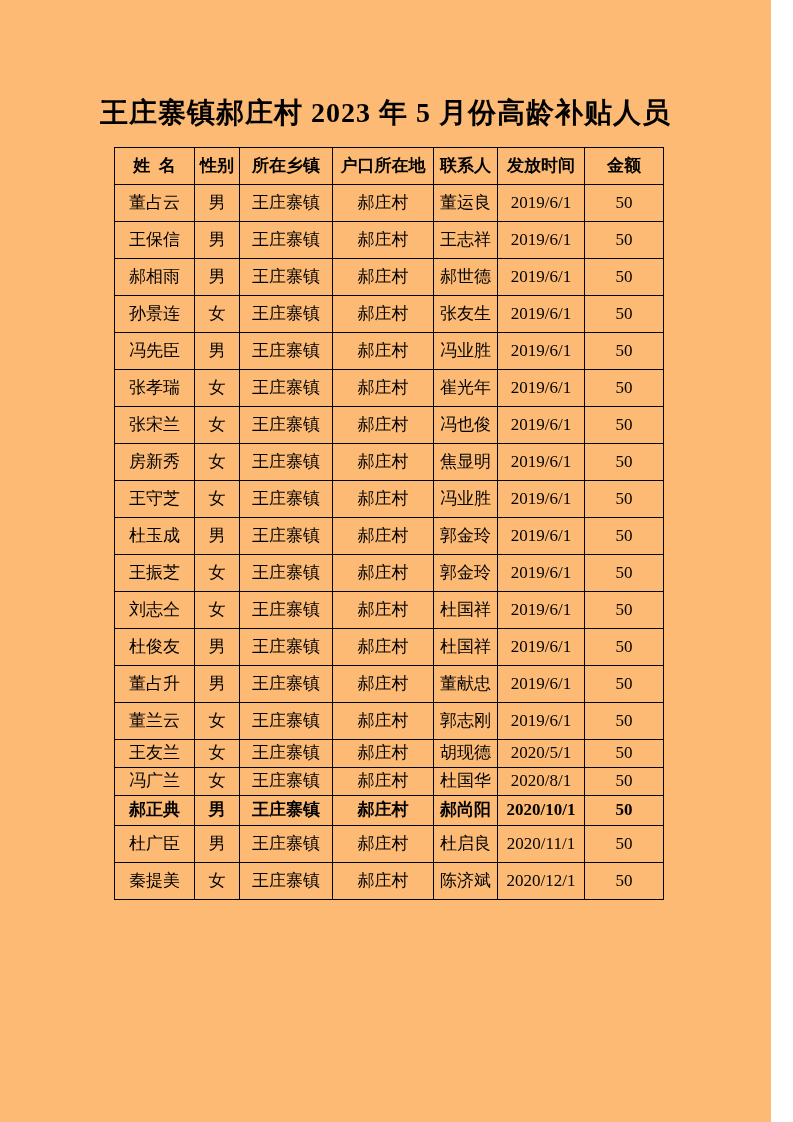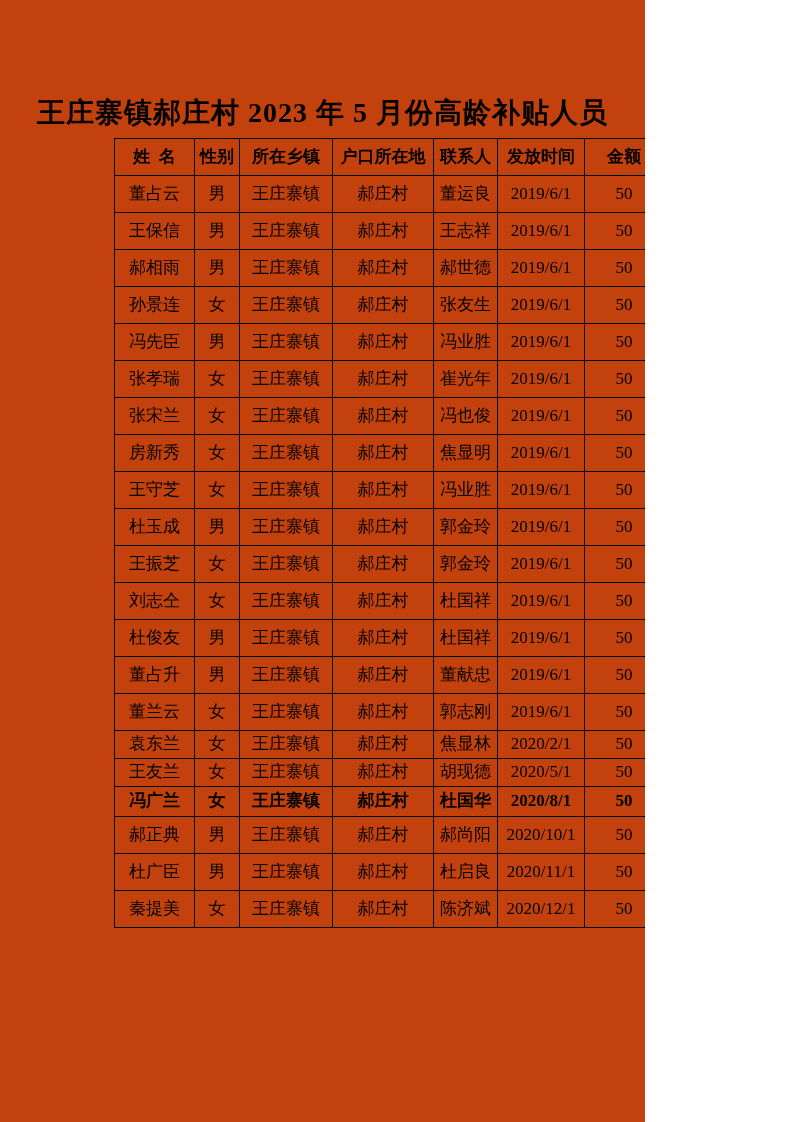--- a/index.html
+++ b/index.html
@@ -3,42 +3,42 @@
 <meta charset="utf-8">
 <style>
   * { box-sizing: border-box; }
   html, body {
     margin: 0;
     padding: 0;
     background: #ffffff;
   }
   .page {
     position: relative;
-    width: 645px;
+    width: 771px;
     height: 1122px;
-    background: #c2410c;
+    background: #fdba74;
     color: #000000;
     font-family: "Liberation Serif", "DejaVu Serif", serif;
     overflow: hidden;
   }
   .doc-title {
     margin: 0;
     padding-top: 93px;
     text-align: center;
     font-size: 28px;
     line-height: 40px;
     font-weight: bold;
     letter-spacing: 1px;
   }
   .doc-title .title-line { display: block; }
   table.subsidy-table {
     border-collapse: collapse;
     table-layout: fixed;
     margin-left: 114px;
-    margin-top: 5px;
+    margin-top: 14px;
     width: 549px;
   }
   table.subsidy-table th,
   table.subsidy-table td {
     border: 1px solid #000000;
     text-align: center;
     vertical-align: middle;
     padding: 0;
     font-size: 17px;
     line-height: 1.1;
@@ -220,29 +220,20 @@
         <tr>
           <td>董兰云</td>
           <td>女</td>
           <td>王庄寨镇</td>
           <td>郝庄村</td>
           <td>郭志刚</td>
           <td>2019/6/1</td>
           <td>50</td>
         </tr>
         <tr>
-          <td>袁东兰</td>
-          <td>女</td>
-          <td>王庄寨镇</td>
-          <td>郝庄村</td>
-          <td>焦显林</td>
-          <td>2020/2/1</td>
-          <td>50</td>
-        </tr>
-        <tr>
           <td>王友兰</td>
           <td>女</td>
           <td>王庄寨镇</td>
           <td>郝庄村</td>
           <td>胡现德</td>
           <td>2020/5/1</td>
           <td>50</td>
         </tr>
         <tr>
           <td>冯广兰</td>

